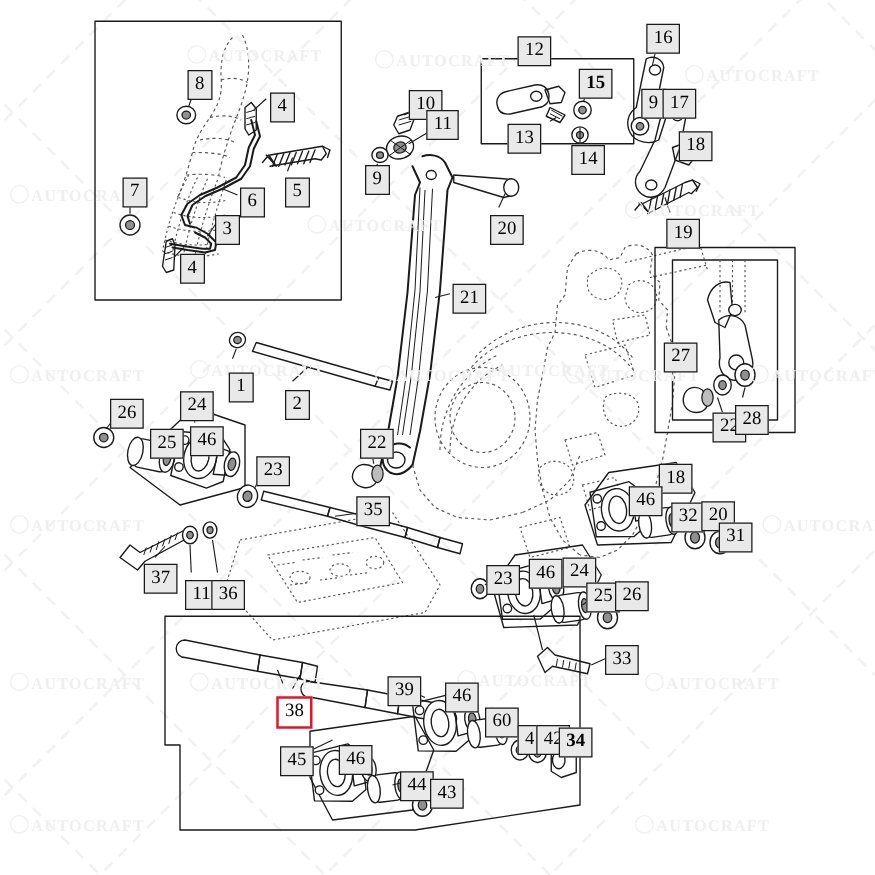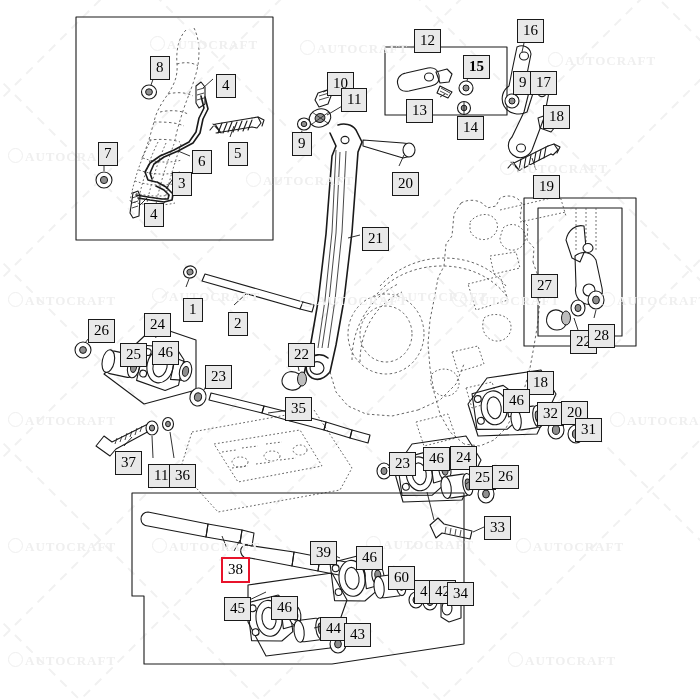--- a/index.html
+++ b/index.html
@@ -563,20 +563,20 @@
       <div class="lbl" style="left: 423px; top: 447px;">46</div>
       <div class="lbl" style="left: 469px; top: 466px;">25</div>
       <div class="lbl" style="left: 492px; top: 465px;">26</div>
       <div class="lbl" style="left: 484px; top: 516px;">33</div>
       <div class="lbl hl" style="left: 221px; top: 557px;">38</div>
       <div class="lbl" style="left: 310px; top: 541px;">39</div>
       <div class="lbl" style="left: 356px; top: 546px;">46</div>
       <div class="lbl" style="left: 388px; top: 566px;">60</div>
       <div class="lbl" style="left: 414px; top: 580px;">41</div>
       <div class="lbl" style="left: 429px; top: 580px;">42</div>
-      <div class="lbl" style="left: 447px; top: 582px;">34</div>
+      <div class="lbl" style="left: 447px; top: 582px; font-weight: bold;">34</div>
       <div class="lbl" style="left: 224px; top: 597px;">45</div>
       <div class="lbl" style="left: 271px; top: 596px;">46</div>
       <div class="lbl" style="left: 320px; top: 617px;">44</div>
       <div class="lbl" style="left: 344px; top: 623px;">43</div>
     </div>
 
 </div>
 
 </body></html>

